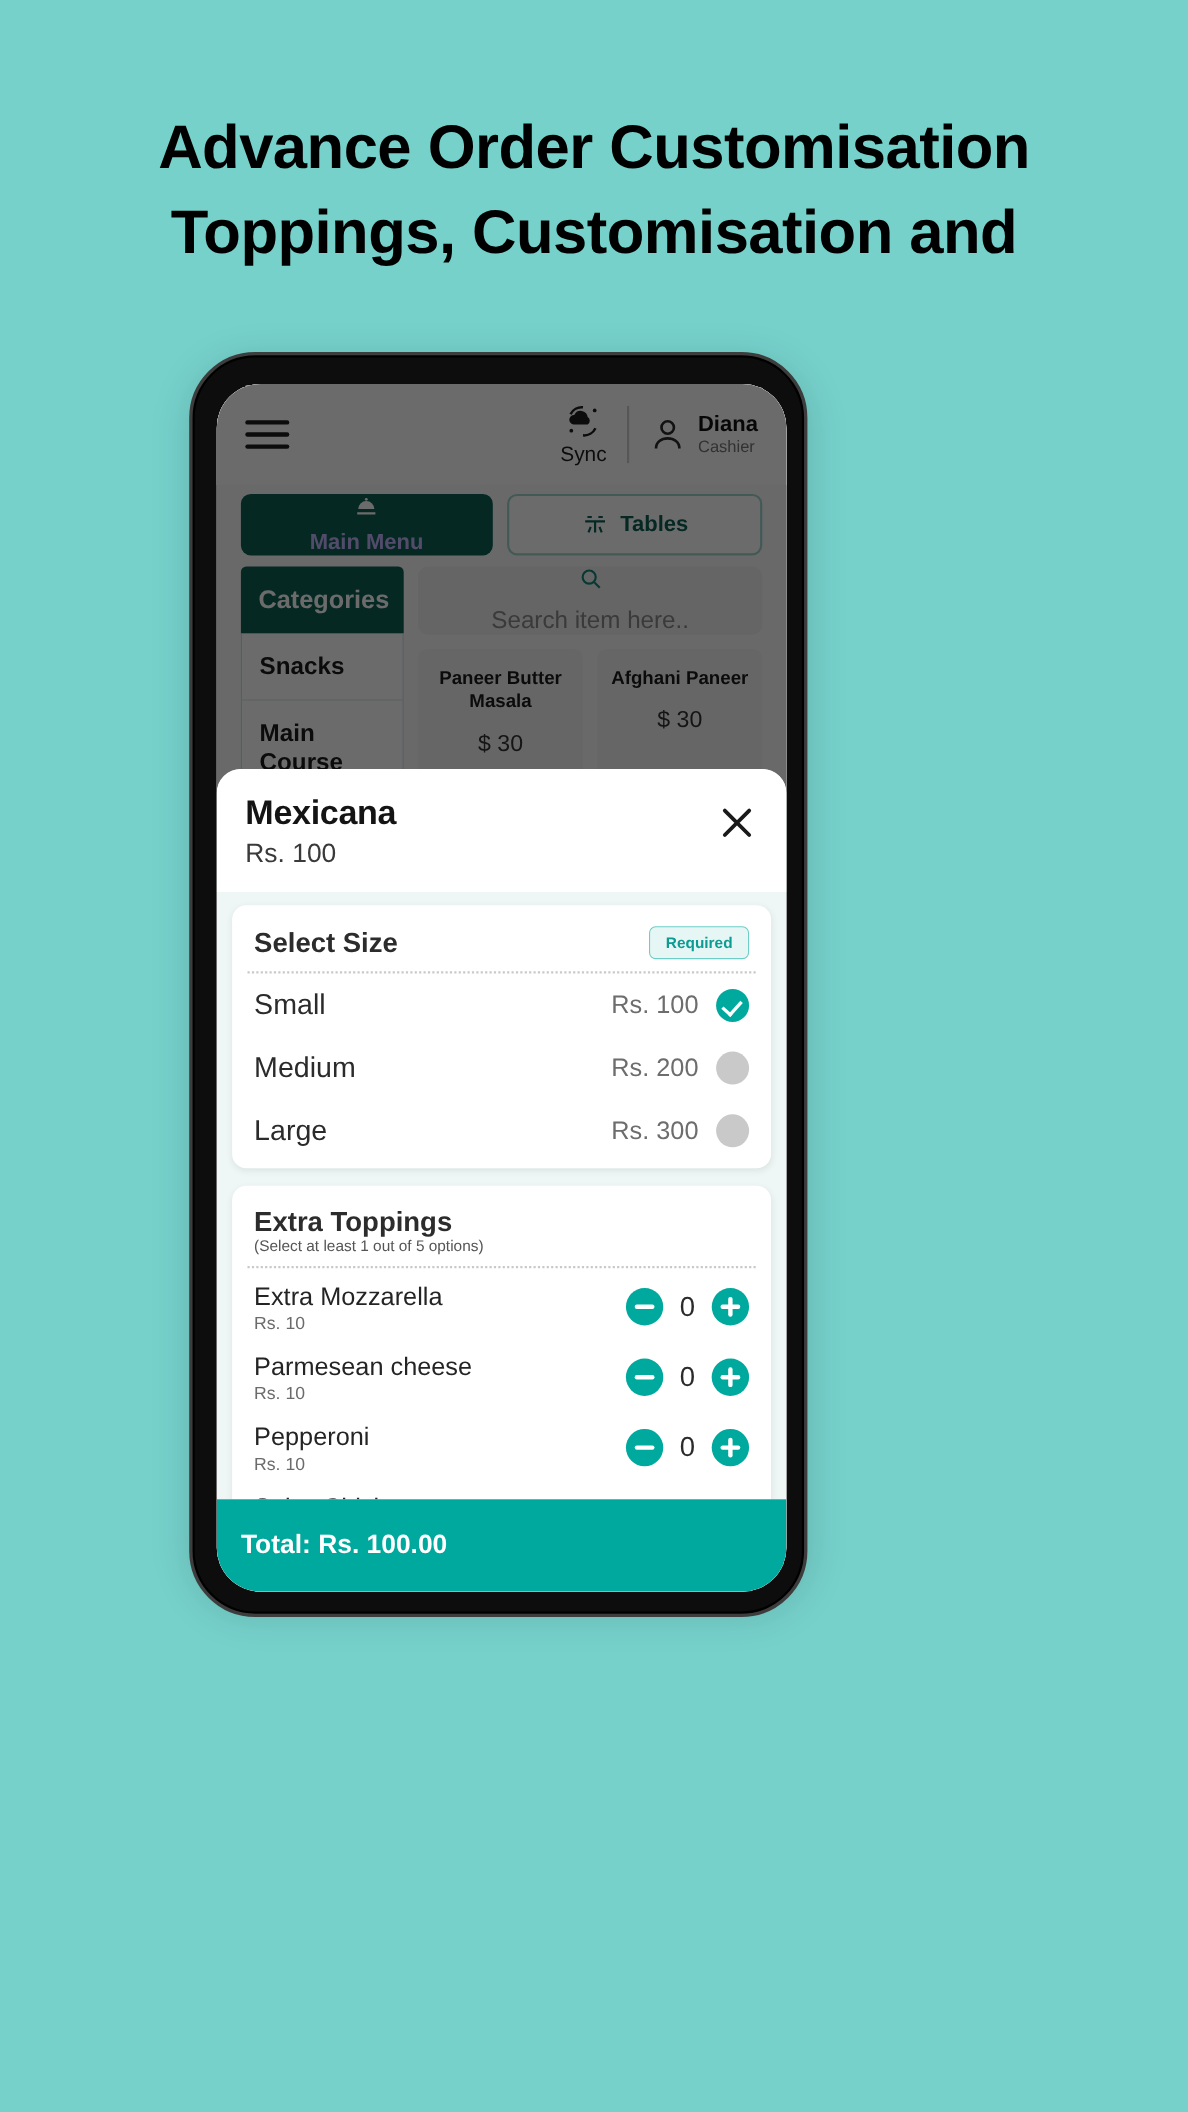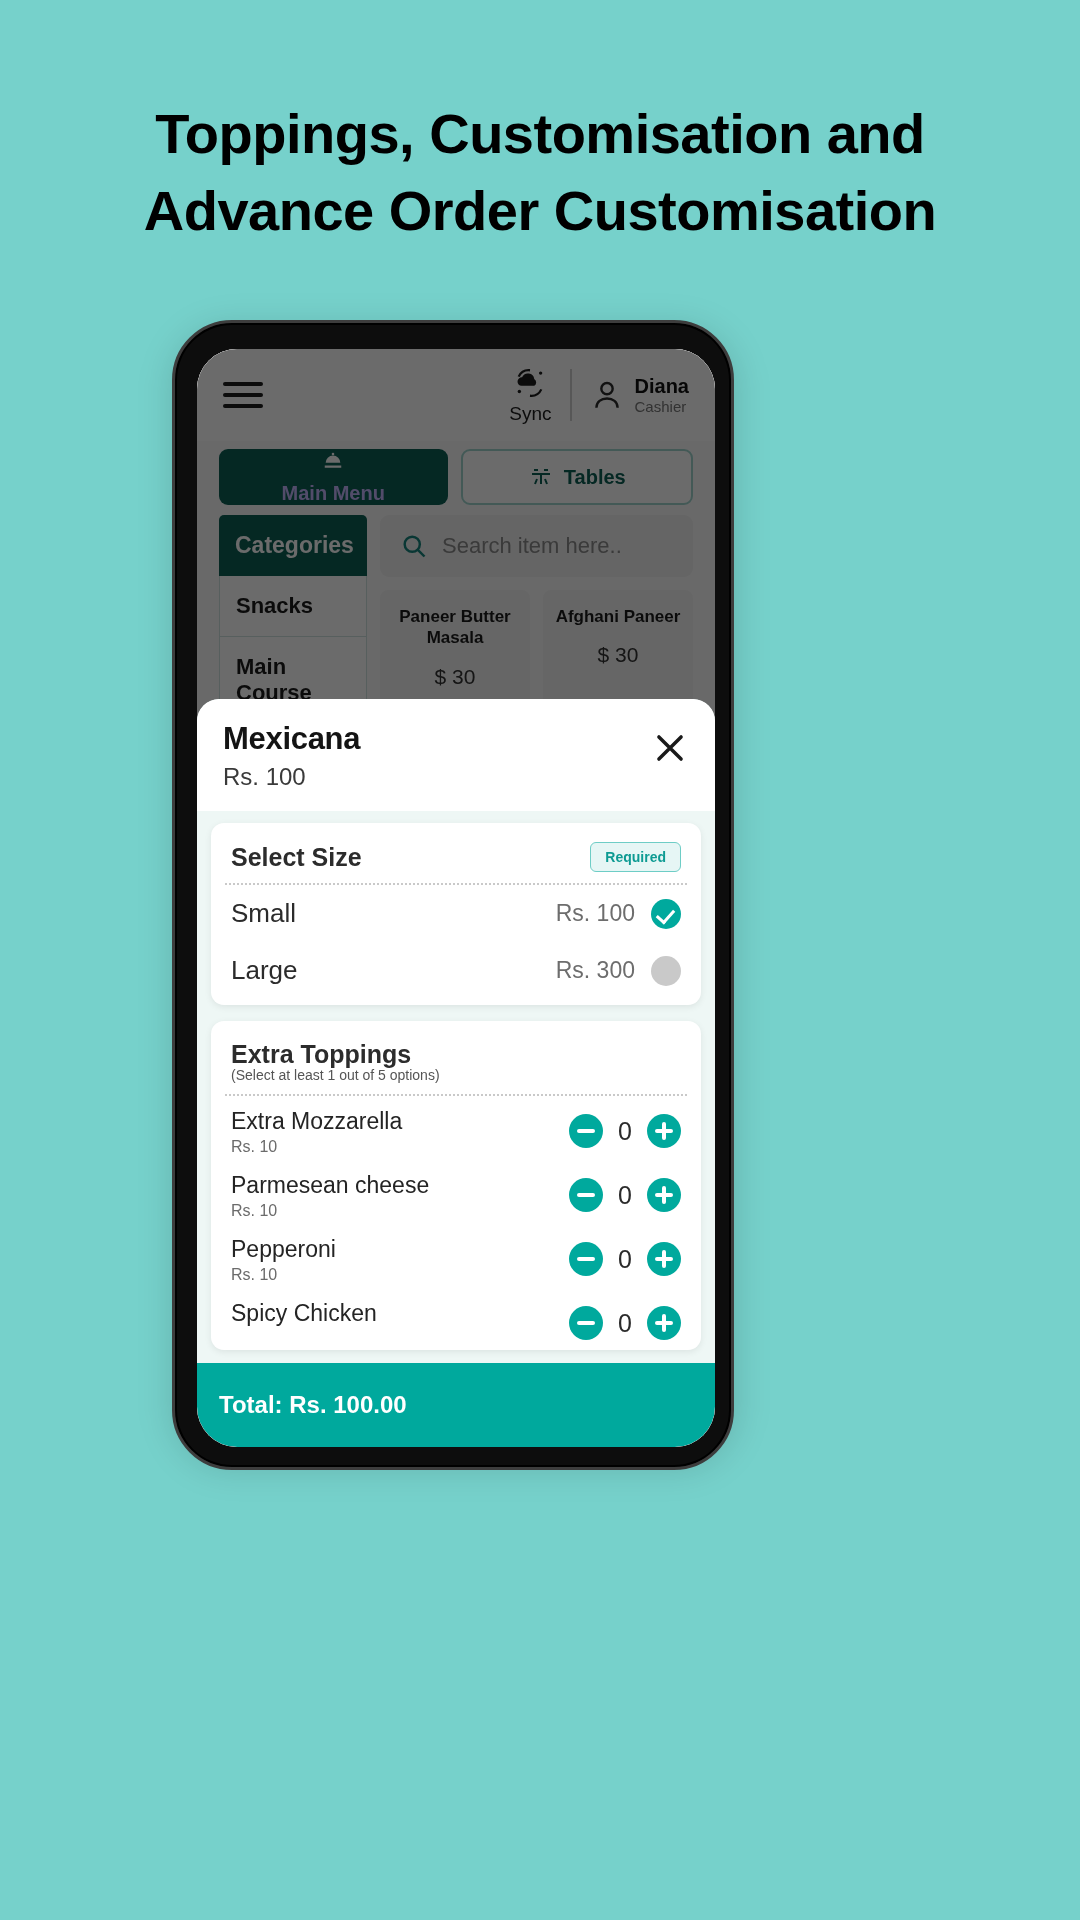--- a/index.html
+++ b/index.html
@@ -91,21 +91,21 @@
     background:#0c5f55; color:#fff; font-size:23px; font-weight:700;
     padding:17px 16px; border-radius:5px 5px 0 0;
   }
   .cat-item {
     font-size:22px; font-weight:600; color:#1c1c1c;
     padding:17px 16px; border:1px solid #cfe3e0; border-top:none; background:#fff;
   }
   .right-col { flex:1; }
   .searchbar {
     height:62px; background:#f0f0f0; border-radius:9px;
-    display:flex; align-items:center; gap:14px; padding:0 20px;
+    display:flex; align-items:center; gap:14px; padding:0 20px;flex-direction:column;
   }
   .search-ph { font-size:22px; color:#8b8b8b; }
   .item-grid { display:flex; gap:13px; margin-top:13px; }
   .item-card {
     flex:1; background:#f4f4f4; border-radius:8px;
     padding:16px 8px 18px; text-align:center;
     border-bottom:3px solid #ef4444;
   }
   .item-name { font-size:17px; font-weight:700; color:#1c1c1c; line-height:1.25; }
   .item-price { font-size:21px; color:#333; margin-top:16px; }
@@ -173,22 +173,22 @@
   .add-btn {
     margin-left:auto; background:#fff; color:#0e8f86;
     font-size:22px; font-weight:700;
     border-radius:8px; padding:14px 38px;
   }
 </style>
 </head>
 <body>
 
 <div class="headline">
+  <span class="l">Advance Order Customisation</span>
   <span class="l">Toppings, Customisation and</span>
-  <span class="l">Advance Order Customisation</span>
 </div>
 
 <div class="phone-shadow"></div>
 <div class="phone">
   <div class="side-btn" style="top:230px;height:48px;"></div>
   <div class="side-btn" style="top:320px;height:88px;"></div>
   <div class="side-btn" style="top:430px;height:88px;"></div>
 
   <div class="screen">
 
@@ -292,20 +292,25 @@
             <span class="req-badge">Required</span>
           </div>
           <div class="dotted"></div>
 
           <div class="opt-row">
             <span class="opt-name">Small</span>
             <span class="opt-price">Rs. 100</span>
             <span class="radio sel"></span>
           </div>
           <div class="opt-row">
+            <span class="opt-name">Medium</span>
+            <span class="opt-price">Rs. 200</span>
+            <span class="radio"></span>
+          </div>
+          <div class="opt-row">
             <span class="opt-name">Large</span>
             <span class="opt-price">Rs. 300</span>
             <span class="radio"></span>
           </div>
         </div>
 
         <div class="card">
           <div class="card-head" style="padding-bottom:4px;">
             <span class="card-title">Extra Toppings</span>
           </div>

